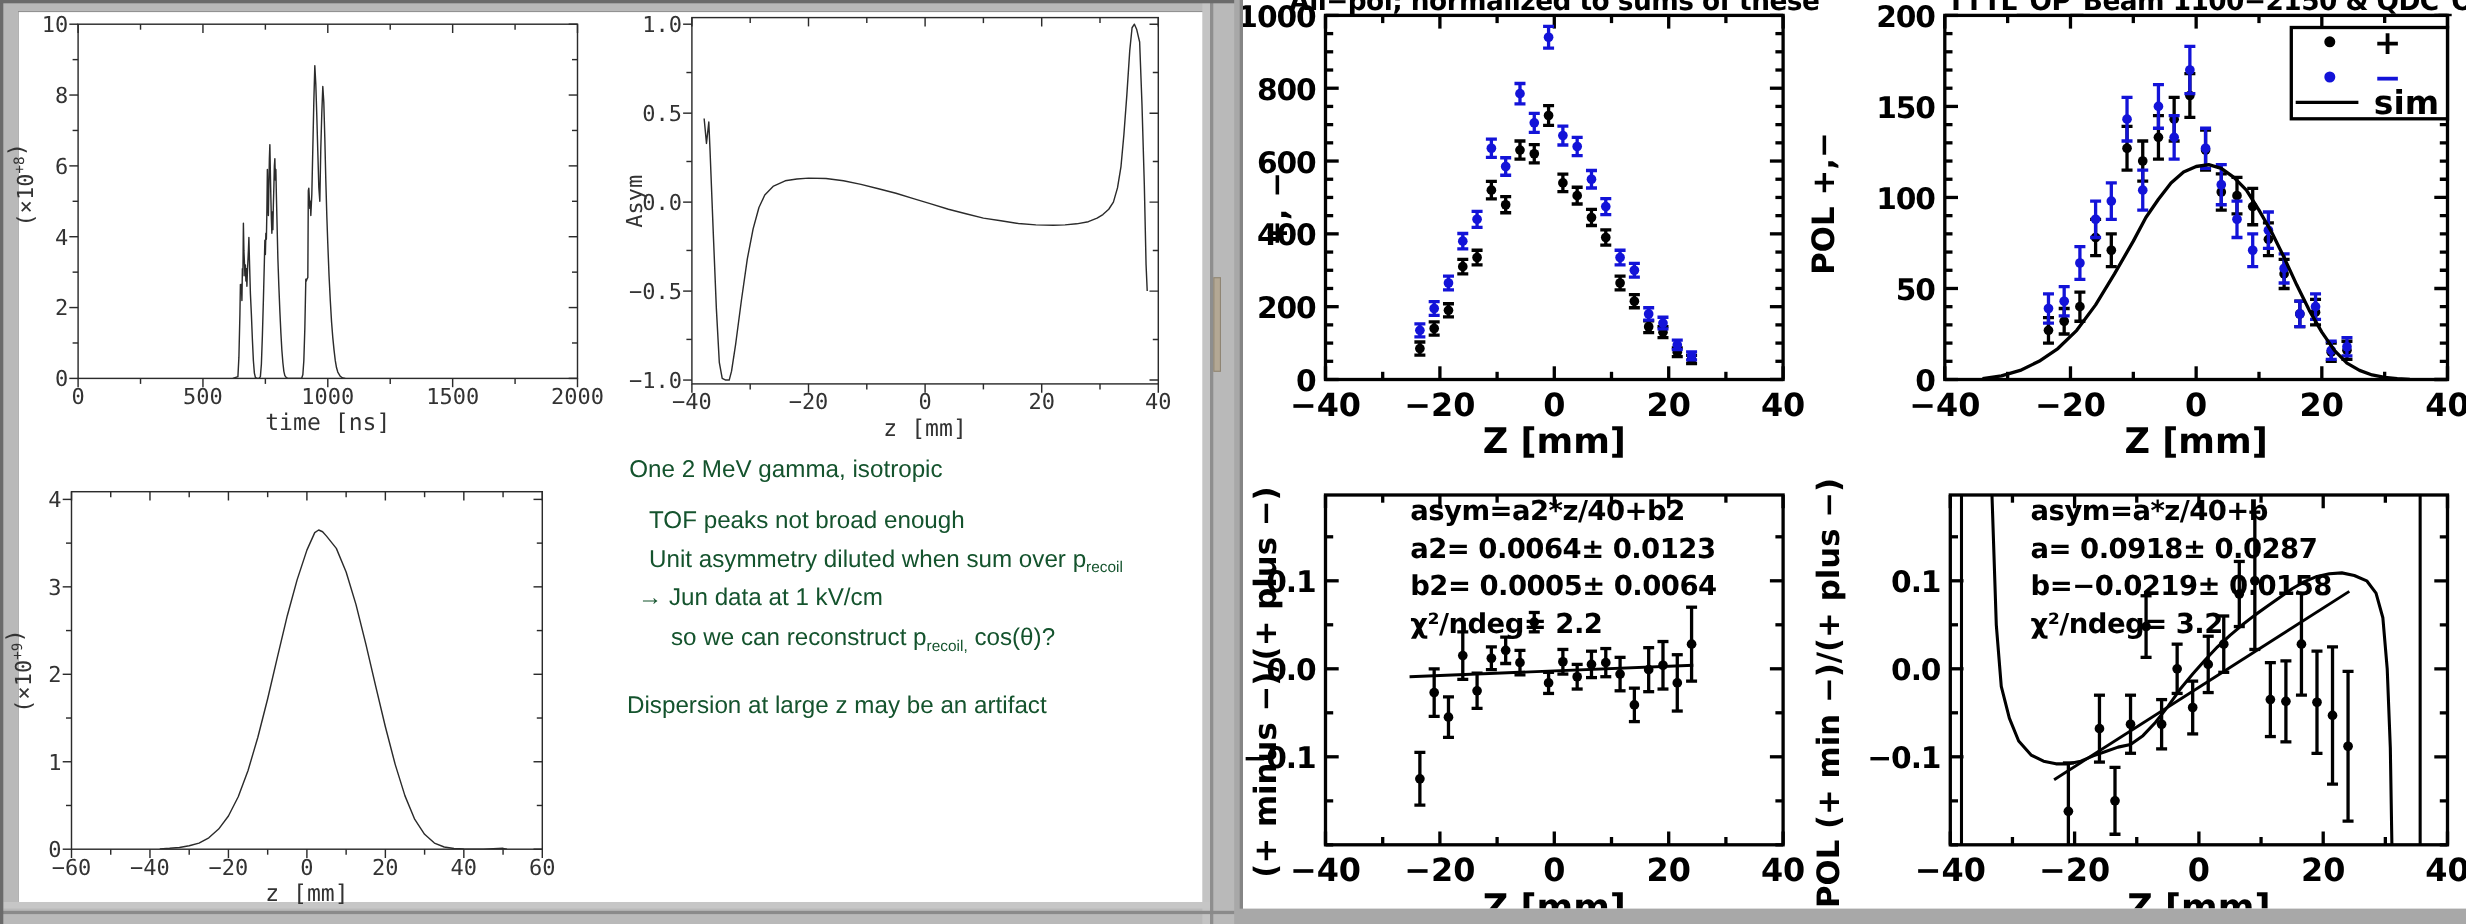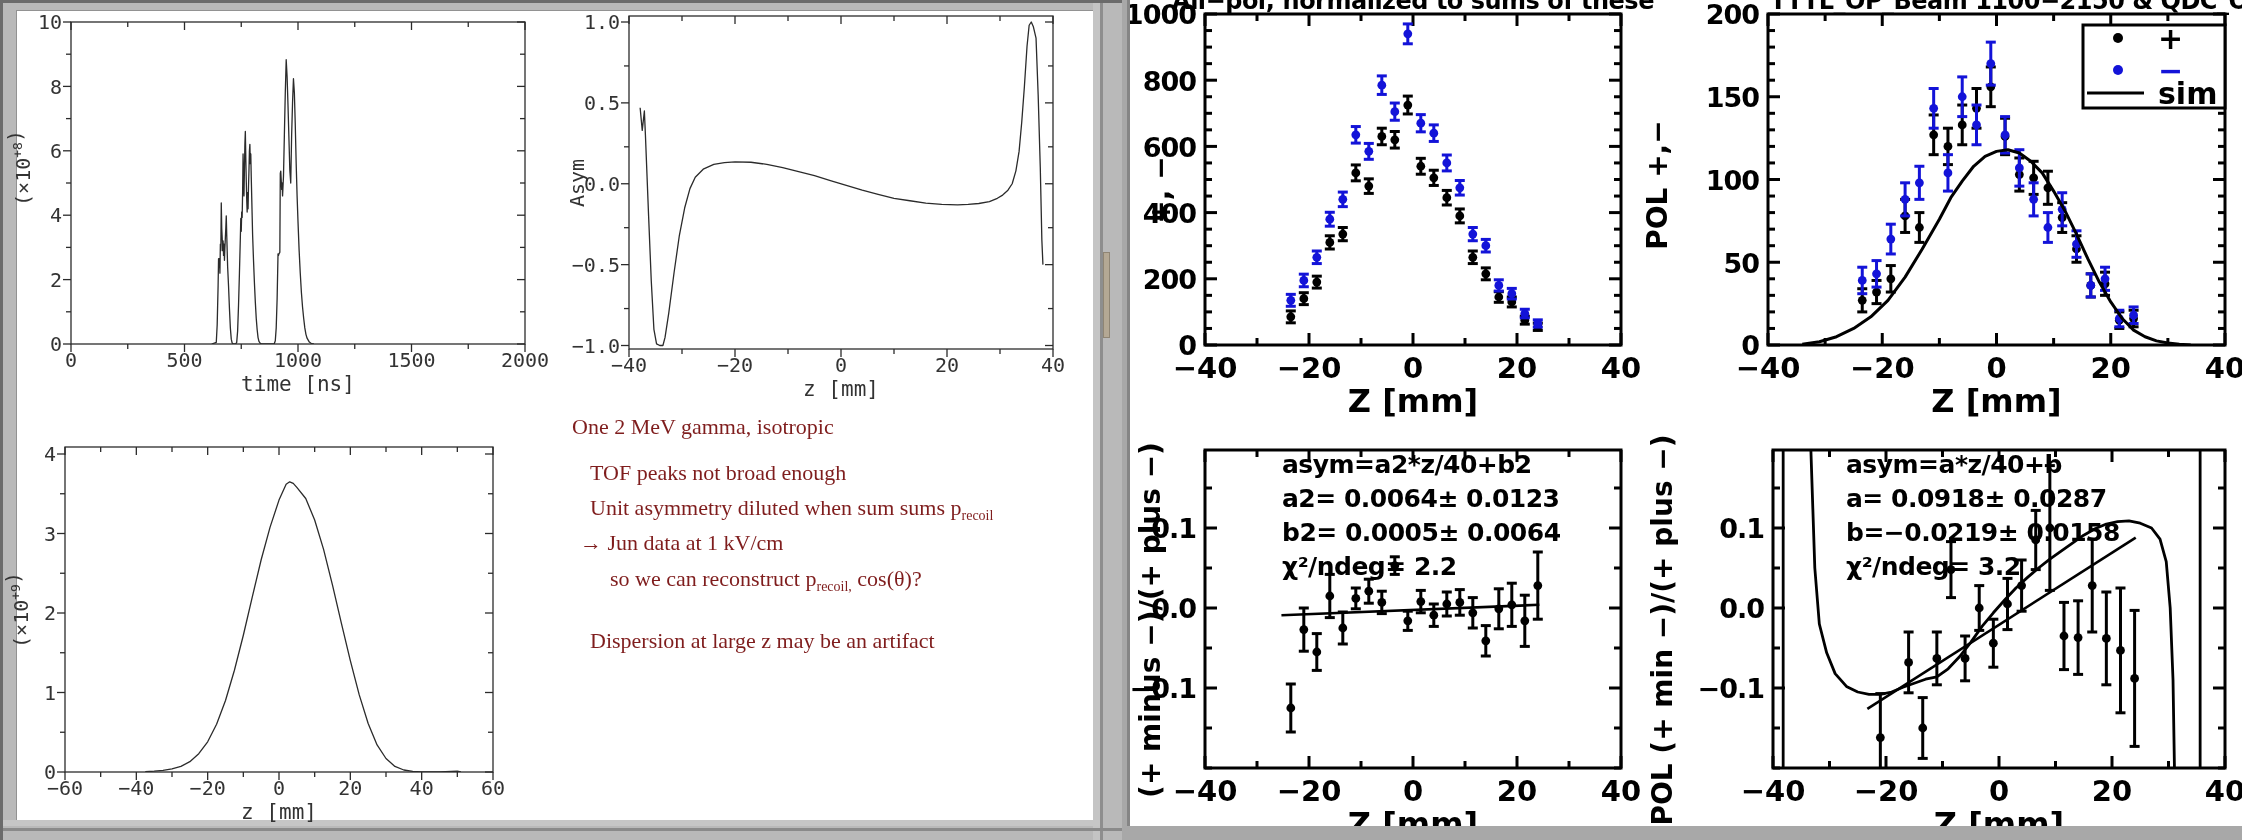--- a/index.html
+++ b/index.html
@@ -9,21 +9,21 @@
   .winL-edge-top{position:absolute;left:0;top:0;width:1122px;height:3px;background:#6b6b6b;}
   .winL-groove-right{position:absolute;left:1100px;top:0;width:3px;height:840px;background:#8e8e8e;}
   .winL-band-right{position:absolute;left:1093px;top:0;width:7px;height:840px;background:#c4c4c4;}
   .winL-groove-bottom{position:absolute;left:0;top:828px;width:1122px;height:3px;background:#8a8a8a;}
   .winL-band-bottom{position:absolute;left:3px;top:820px;width:1097px;height:6px;background:#c6c6c6;}
   .scroll-thumb{position:absolute;left:1103px;top:252px;width:5px;height:84px;background:#b4a894;border:1px solid #8f8574;}
   .canvasL{position:absolute;left:16px;top:10px;width:1077px;height:810px;background:#ffffff;border:1px solid #929292;overflow:hidden;}
   .winR{position:absolute;left:1130px;top:0;width:1112px;height:826px;background:#ffffff;overflow:hidden;}
   .winR-edge{position:absolute;left:1127px;top:0;width:3px;height:826px;background:#858585;}
   svg{position:absolute;left:0;top:0;}
-  .note{position:absolute;font-family:Liberation Serif, serif;font-size:22px;color:#7f1d1d;white-space:pre;}
+  .note{position:absolute;font-family:Liberation Sans, sans-serif;font-size:22px;color:#14532d;white-space:pre;}
   .note sub{font-size:14px;}
 </style>
 </head>
 <body>
 
 <div id="stage">
 
   <div class="winL">
     <div class="canvasL"></div>
     <div class="winL-band-right"></div>
@@ -211,24 +211,24 @@
           <text x="56" y="540.6970645792564" text-anchor="end" font-family="&quot;DejaVu Sans Mono&quot;, monospace" font-size="20" letter-spacing="0" font-weight="normal" fill="#333">3</text>
           <text x="56" y="461.19608610567514" text-anchor="end" font-family="&quot;DejaVu Sans Mono&quot;, monospace" font-size="20" letter-spacing="0" font-weight="normal" fill="#333">4</text>
           <text x="279" y="819" text-anchor="middle" font-family="&quot;DejaVu Sans Mono&quot;, monospace" font-size="21" font-weight="normal" fill="#333">z [mm]</text>
           <text x="28" y="610" text-anchor="middle" font-family="&quot;DejaVu Sans Mono&quot;, monospace" font-size="20" font-weight="normal" fill="#333" transform="rotate(-90 28 610)"><tspan>(×10</tspan><tspan dy="-8" font-size="13">+9</tspan><tspan dy="8" font-size="20"></tspan><tspan>)</tspan></text>
           <polyline points="145.25,771.6819960861056 154.16666666666669,771.2049902152642 163.08333333333331,770.4099804305283 172,768.8199608610568 180.91666666666669,766.4349315068494 189.83333333333331,761.6648727984344 198.75,753.7147749510764 207.66666666666666,741.7896281800391 216.58333333333334,724.2994129158512 225.5,700.449119373777 234.41666666666666,670.2387475538161 243.33333333333334,635.2583170254403 252.25,597.0978473581213 261.16666666666663,559.7323874755382 270.08333333333337,527.1369863013699 279,500.10665362035223 286.1333333333333,484.206457925636 289.7,481.82142857142856 293.26666666666665,483.4114481409002 296.83333333333337,487.38649706457926 305.75,498.5166340508806 314.66666666666663,519.9818982387476 323.5833333333333,549.3972602739726 332.5,585.1727005870841 341.4166666666667,623.3331702544032 350.3333333333333,660.6986301369864 359.25,694.8840508806262 368.1666666666667,723.5044031311155 377.0833333333333,744.9696673189824 386,758.4848336594912 394.9166666666667,766.4349315068494 403.8333333333333,770.0124755381605 412.75,771.3639921722114 421.6666666666667,771.8409980430529 439.5,772 457.3333333333333,771.2049902152642 460.9,772" fill="none" stroke="#2b2b2b" stroke-width="1.3" clip-path="url(#clip-gauss)" stroke-linejoin="round"></polyline>
         </g>
       </svg>
     <div id="notes">
         <div class="note" style="left: 572px; top: 414px;"><span>One 2 MeV gamma, isotropic</span></div>
         <div class="note" style="left: 590px; top: 460px; text-align: right;"><span>TOF peaks not broad enough</span></div>
-        <div class="note" style="left: 590px; top: 495px;"><span>Unit asymmetry diluted when sum sums p</span><sub>recoil</sub></div>
+        <div class="note" style="left: 590px; top: 495px;"><span>Unit asymmetry diluted when sum over p</span><sub>recoil</sub></div>
         <div class="note" style="left: 580px; top: 530px;"><span>→ Jun data at 1 kV/cm</span></div>
         <div class="note" style="left: 610px; top: 566px; text-align: center;"><span>so we can reconstruct p</span><sub>recoil,</sub><span> cos(θ)?</span></div>
-        <div class="note" style="left: 590px; top: 628px;"><span>Dispersion at large z may be an artifact</span></div>
+        <div class="note" style="left: 570px; top: 628px;"><span>Dispersion at large z may be an artifact</span></div>
       </div>
   </div>
 
   <div class="winR">
     <svg id="svgR" width="1112" height="826">
         <g>
           <clipPath id="clip-allpol">
             <rect x="75" y="14" width="416" height="331"></rect>
           </clipPath>
           <rect x="75" y="14" width="416" height="331" fill="none" stroke="#000" stroke-width="3"></rect>

